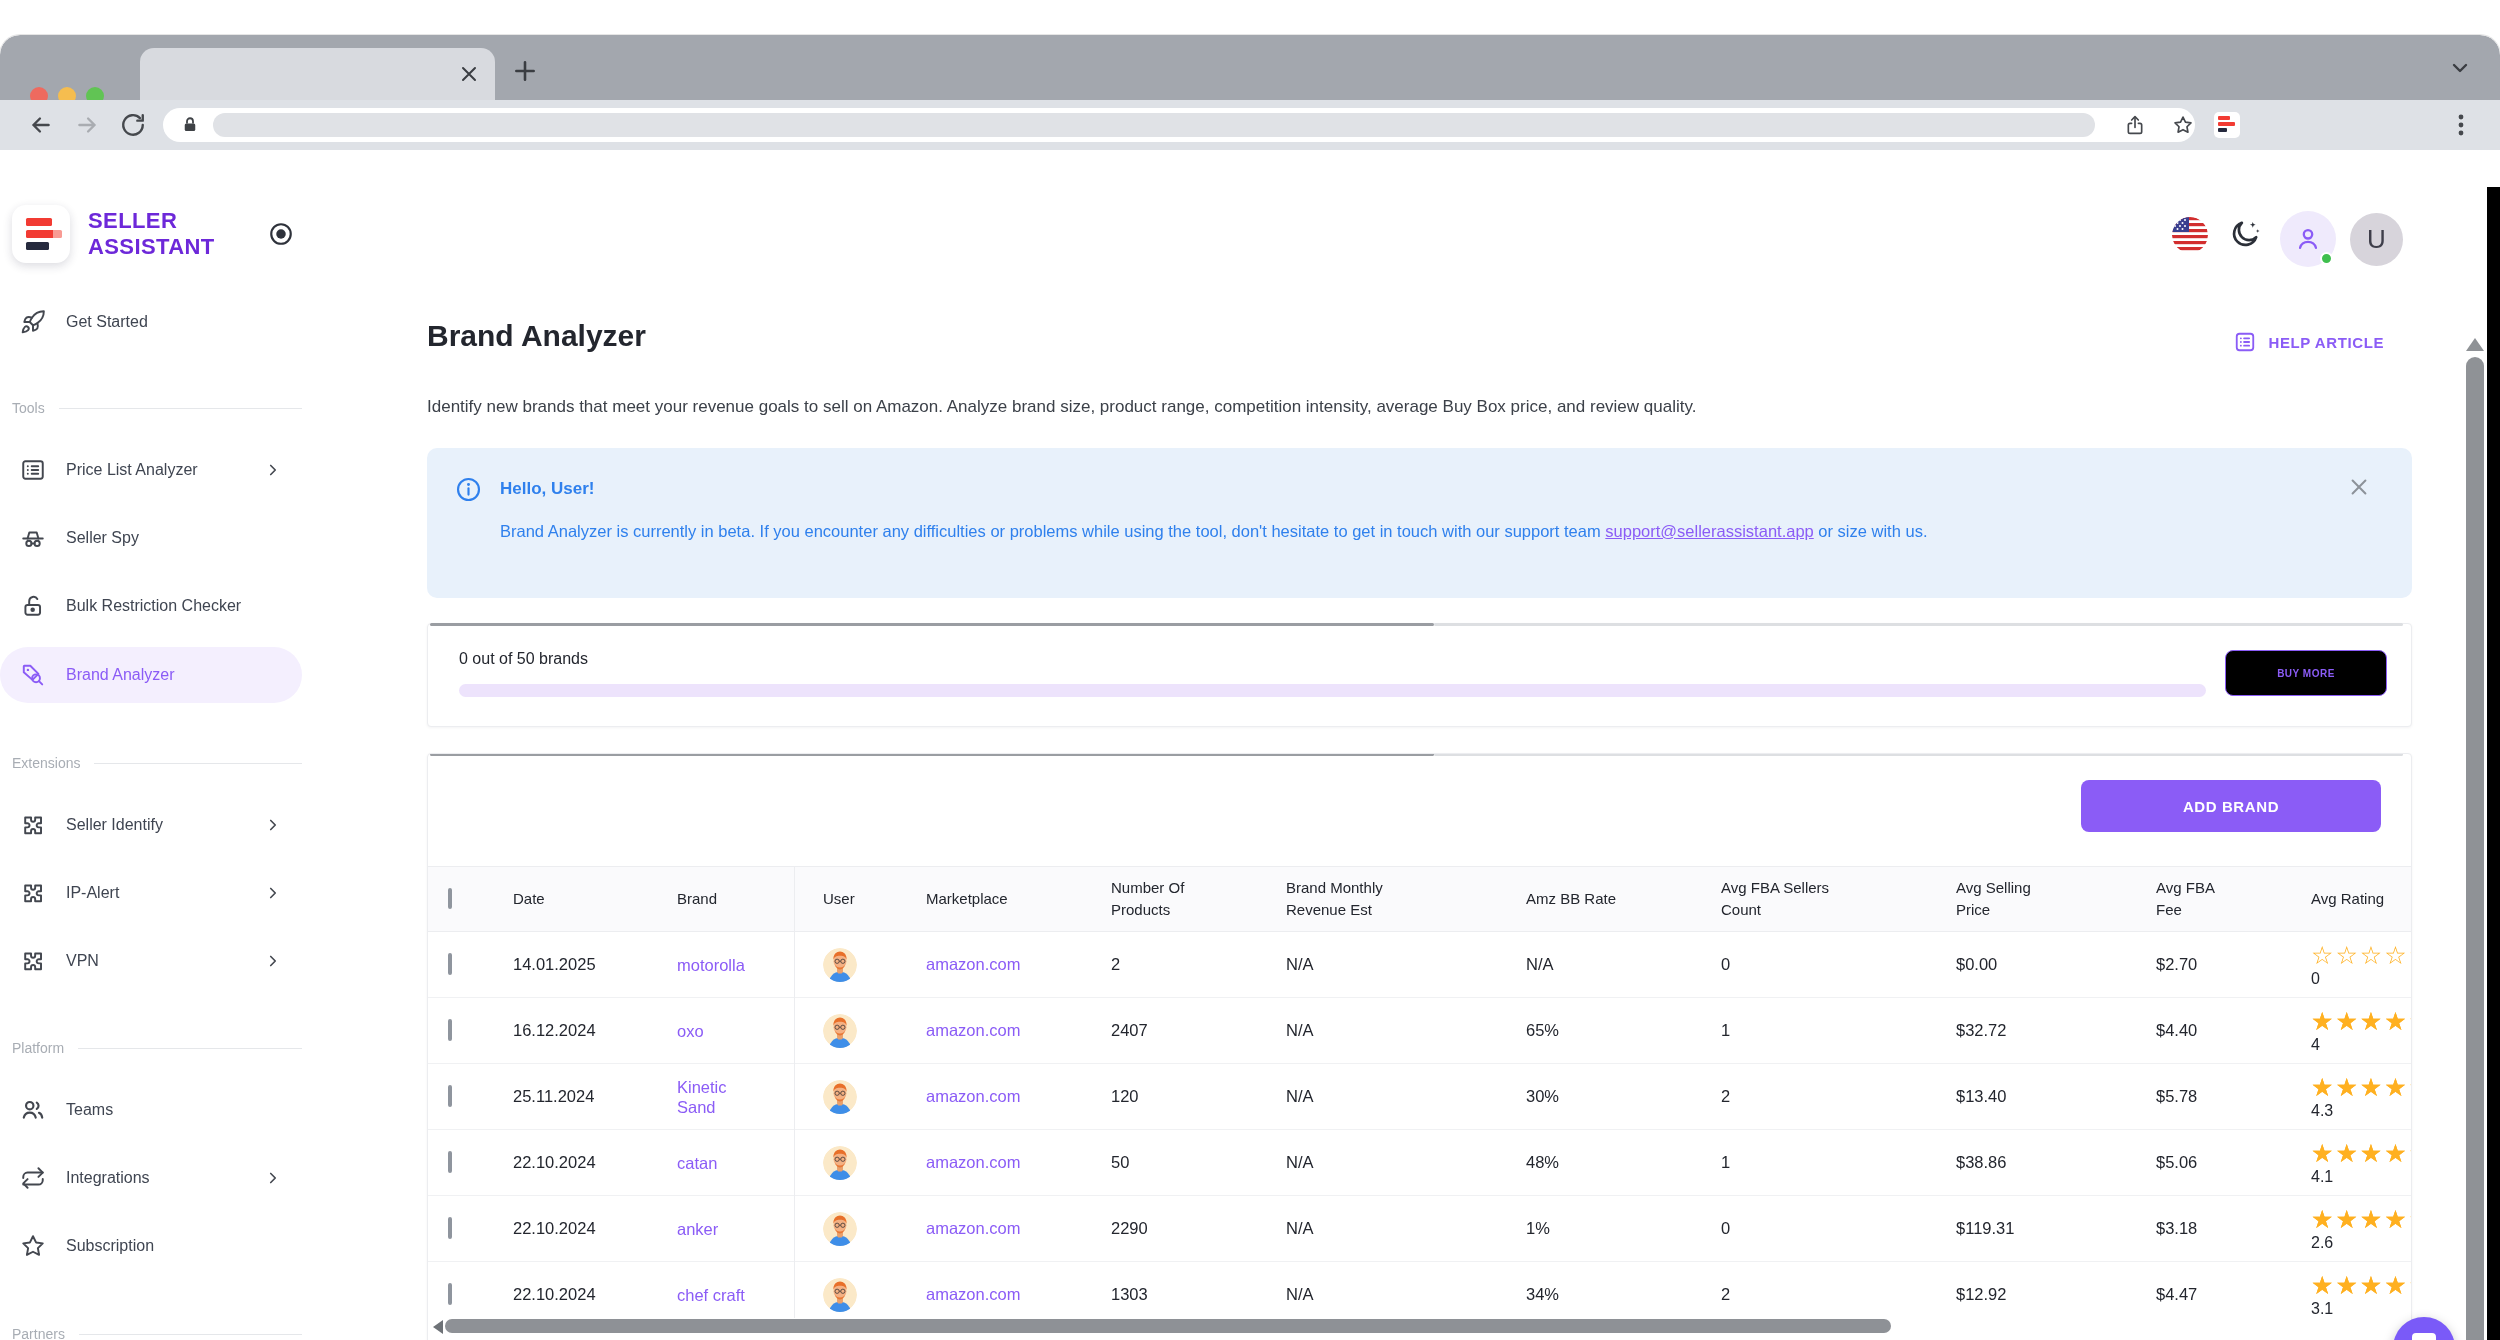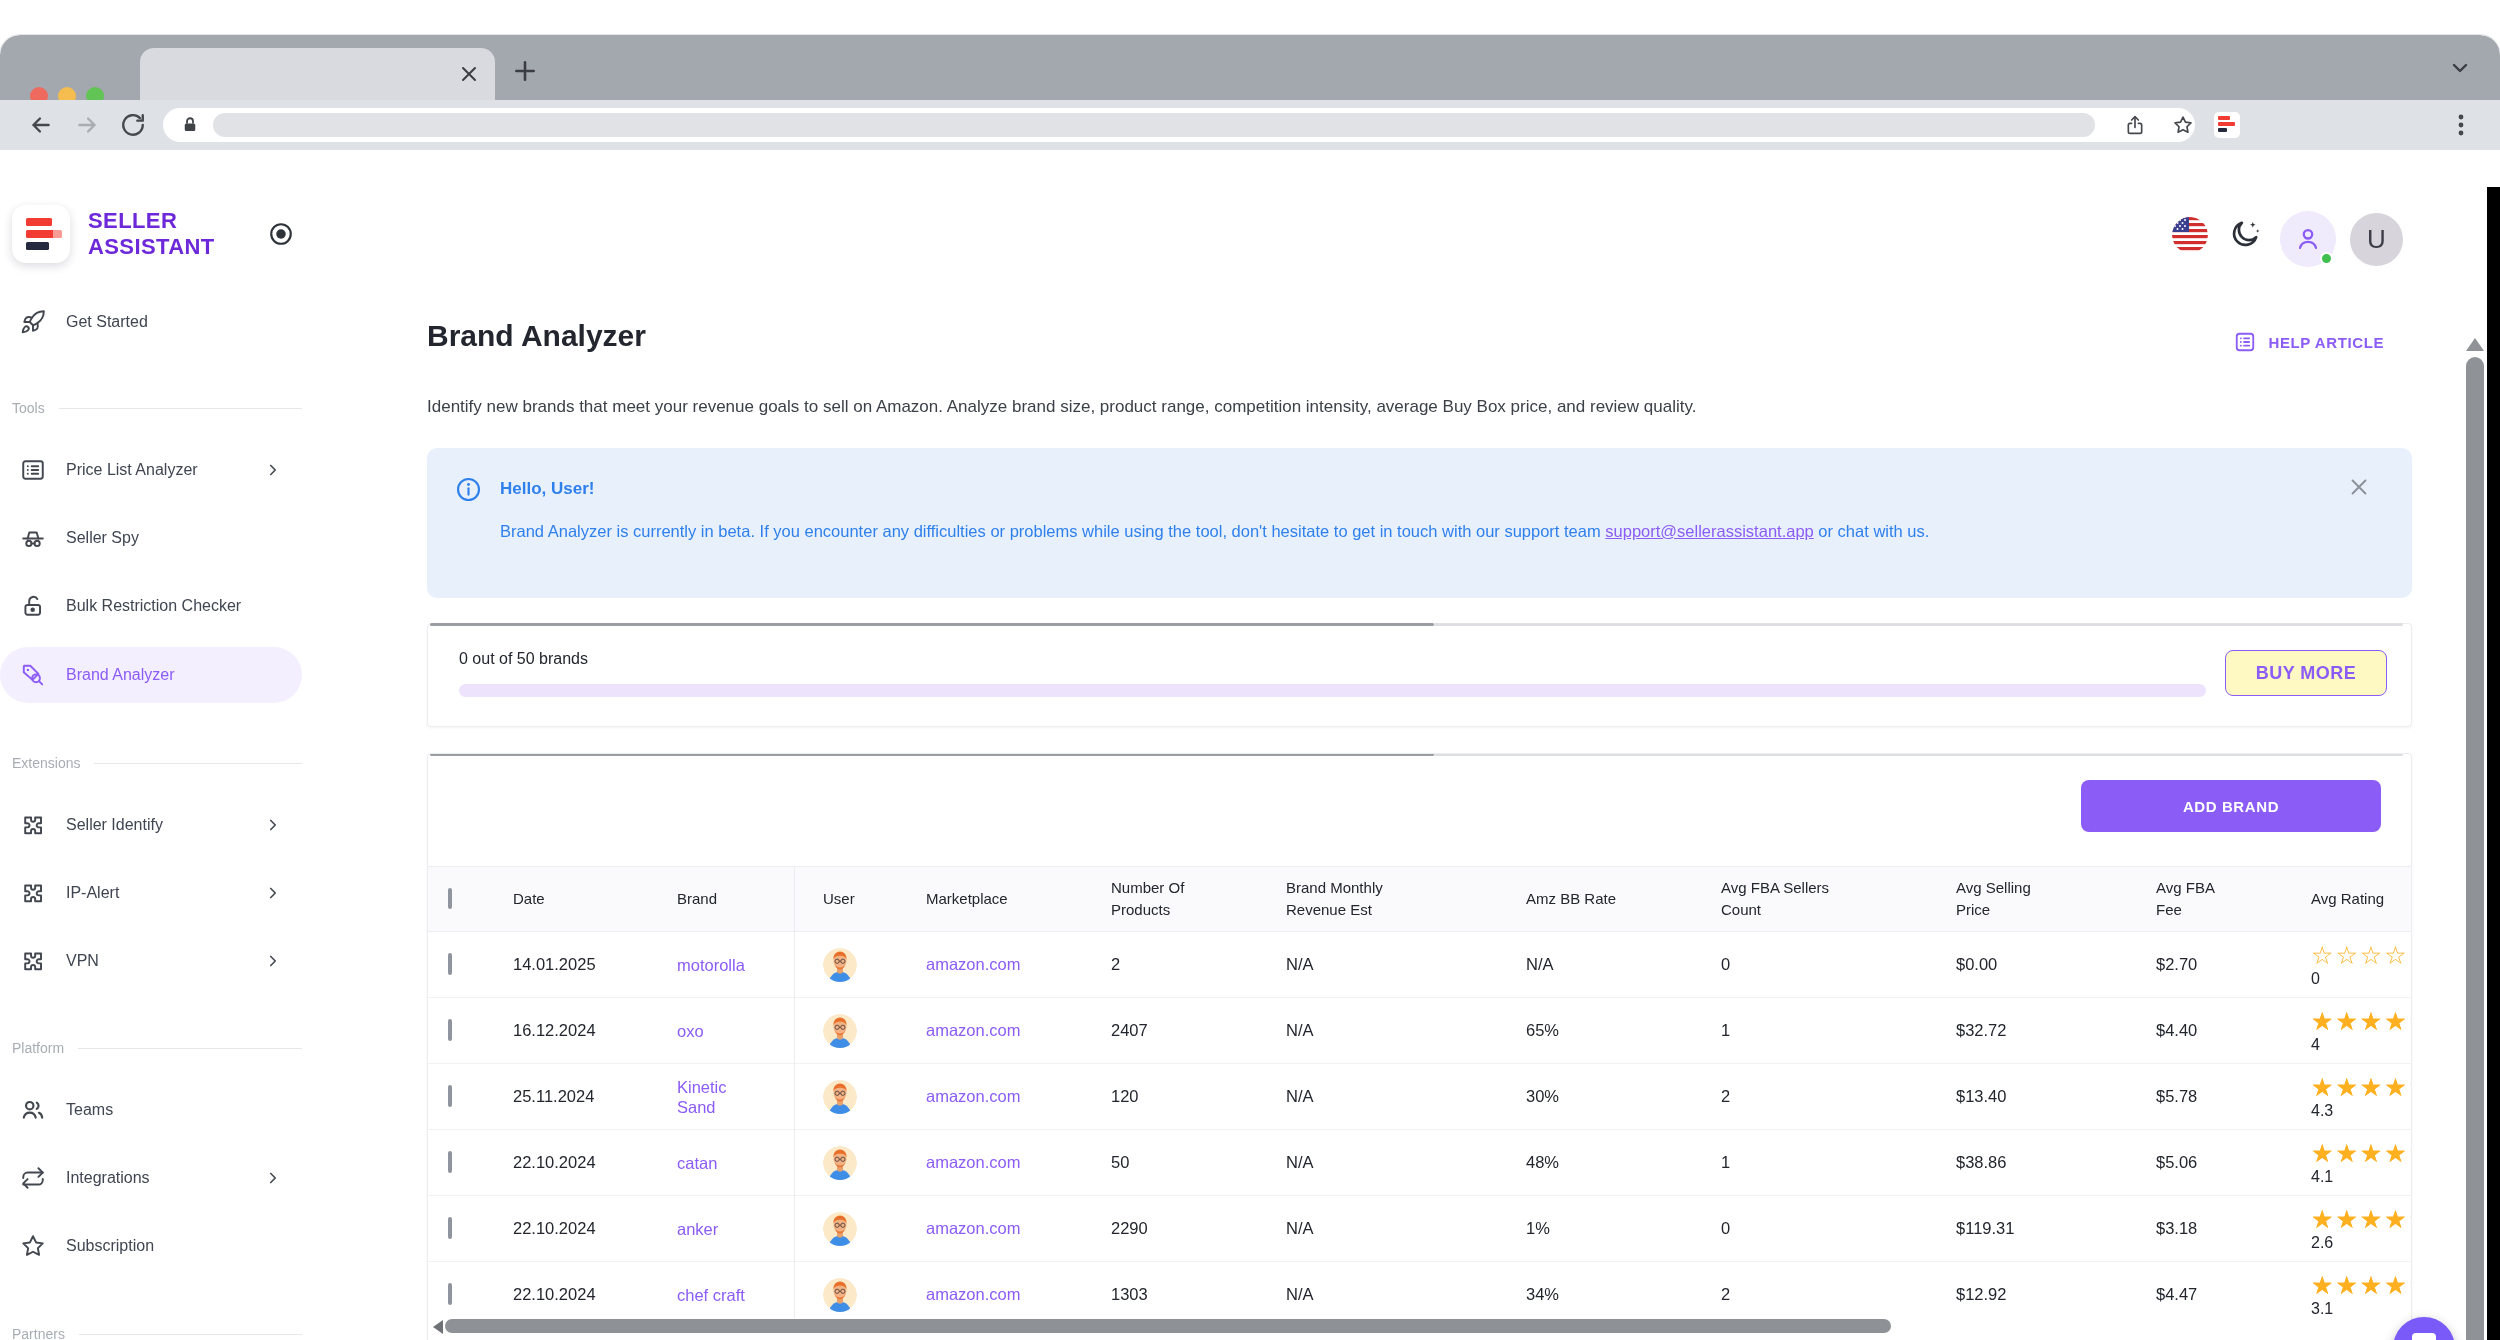--- a/index.html
+++ b/index.html
@@ -65,21 +65,21 @@
   .banner a { color:#8B5CF6; text-decoration:underline; cursor:pointer; }
   .banner .close { position:absolute; right:42px; top:28px; width:22px; height:22px; color:#8C9299; cursor:pointer; }
 
   .card { position:absolute; left:0; width:1985px; background:#fff; border:1px solid #ECEDF0; border-radius:4px; box-shadow:0 1px 3px rgba(20,20,40,.05); }
   .card::before { content:""; position:absolute; top:-1px; left:2px; width:1004px; height:3px; background:#9A9DA2; border-radius:2px; }
   .card::after  { content:""; position:absolute; top:-1px; left:1006px; right:8px; height:3px; background:#DDDFE2; border-radius:2px; }
   .quota-card { top:438px; height:104px; }
   .quota-label { position:absolute; left:31px; top:26px; font-size:16px; color:#23262E; }
   .quota-track { position:absolute; left:31px; top:60px; width:1747px; height:13px; background:#EDE3FC; border-radius:7px; overflow:hidden; }
   .quota-fill { height:100%; background:#8B5CF6; border-radius:7px; }
-  .buy-more { position:absolute; right:24px; top:26px; width:162px; height:46px; background:#fef9c3; border:1.5px solid #8B5CF6; border-radius:8px; color:#8B5CF6; font-size:18px; font-weight:700; letter-spacing:.5px; display:flex; align-items:center; justify-content:center; cursor:pointer; }
+  .buy-more { position:absolute; right:24px; top:26px; width:162px; height:46px; background:#000000; border:1.5px solid #8B5CF6; border-radius:8px; color:#8B5CF6; font-size:10px; font-weight:700; letter-spacing:.5px; display:flex; align-items:center; justify-content:center; cursor:pointer; }
 
   .table-card { top:568px; height:760px; overflow:hidden; }
   .add-brand { position:absolute; right:30px; top:26px; width:300px; height:52px; background:#8B5CF6; border:none; border-radius:8px; color:#fff; font-size:15px; font-weight:700; letter-spacing:.6px; display:flex; align-items:center; justify-content:center; cursor:pointer; }
 
   .tbl { position:absolute; left:0; top:112px; width:1985px; }
   .trow { display:grid; grid-template-columns:85px 164px 117px 132px 185px 175px 240px 195px 235px 200px 155px 200px; align-items:center; min-height:66px; }
   .thead { background:#FAFAFC; border-top:1px solid #ECEDF0; border-bottom:1px solid #ECEDF0; font-size:15px; color:#23262E; font-weight:400; }
   .thead .c { white-space:pre-line; line-height:22px; }
   .tbody .trow { border-bottom:1px solid #F0F1F3; font-size:16.5px; color:#23262E; background:#fff; }
   .cbx { width:22px; height:22px; border:2px solid #8F959E; border-radius:5px; margin-left:20px; background:#fff; cursor:pointer; }
@@ -408,21 +408,21 @@
           <svg viewBox="0 0 24 24" fill="none" stroke="currentColor" stroke-width="1.9" stroke-linecap="round">
               <circle cx="12" cy="12" r="9.3"></circle>
               <path d="M12 11v5.5"></path>
               <path d="M12 7.6h.01" stroke-width="2.6"></path>
             </svg>
         </span>
         <div class="greet">Hello, User!</div>
         <div class="body">
           <span>Brand Analyzer is currently in beta. If you encounter any difficulties or problems while using the tool, don't hesitate to get in touch with our support team</span>
           <a>support@sellerassistant.app</a>
-          <span>or chat with us.</span>
+          <span>or size with us.</span>
         </div>
         <span class="close">
           <svg viewBox="0 0 24 24" fill="none" stroke="currentColor" stroke-width="2.2" stroke-linecap="round">
               <path d="M5 5l14 14M19 5L5 19"></path>
             </svg>
         </span>
       </div>
 
       <div class="card quota-card">
         <div class="quota-label">0 out of 50 brands</div>

